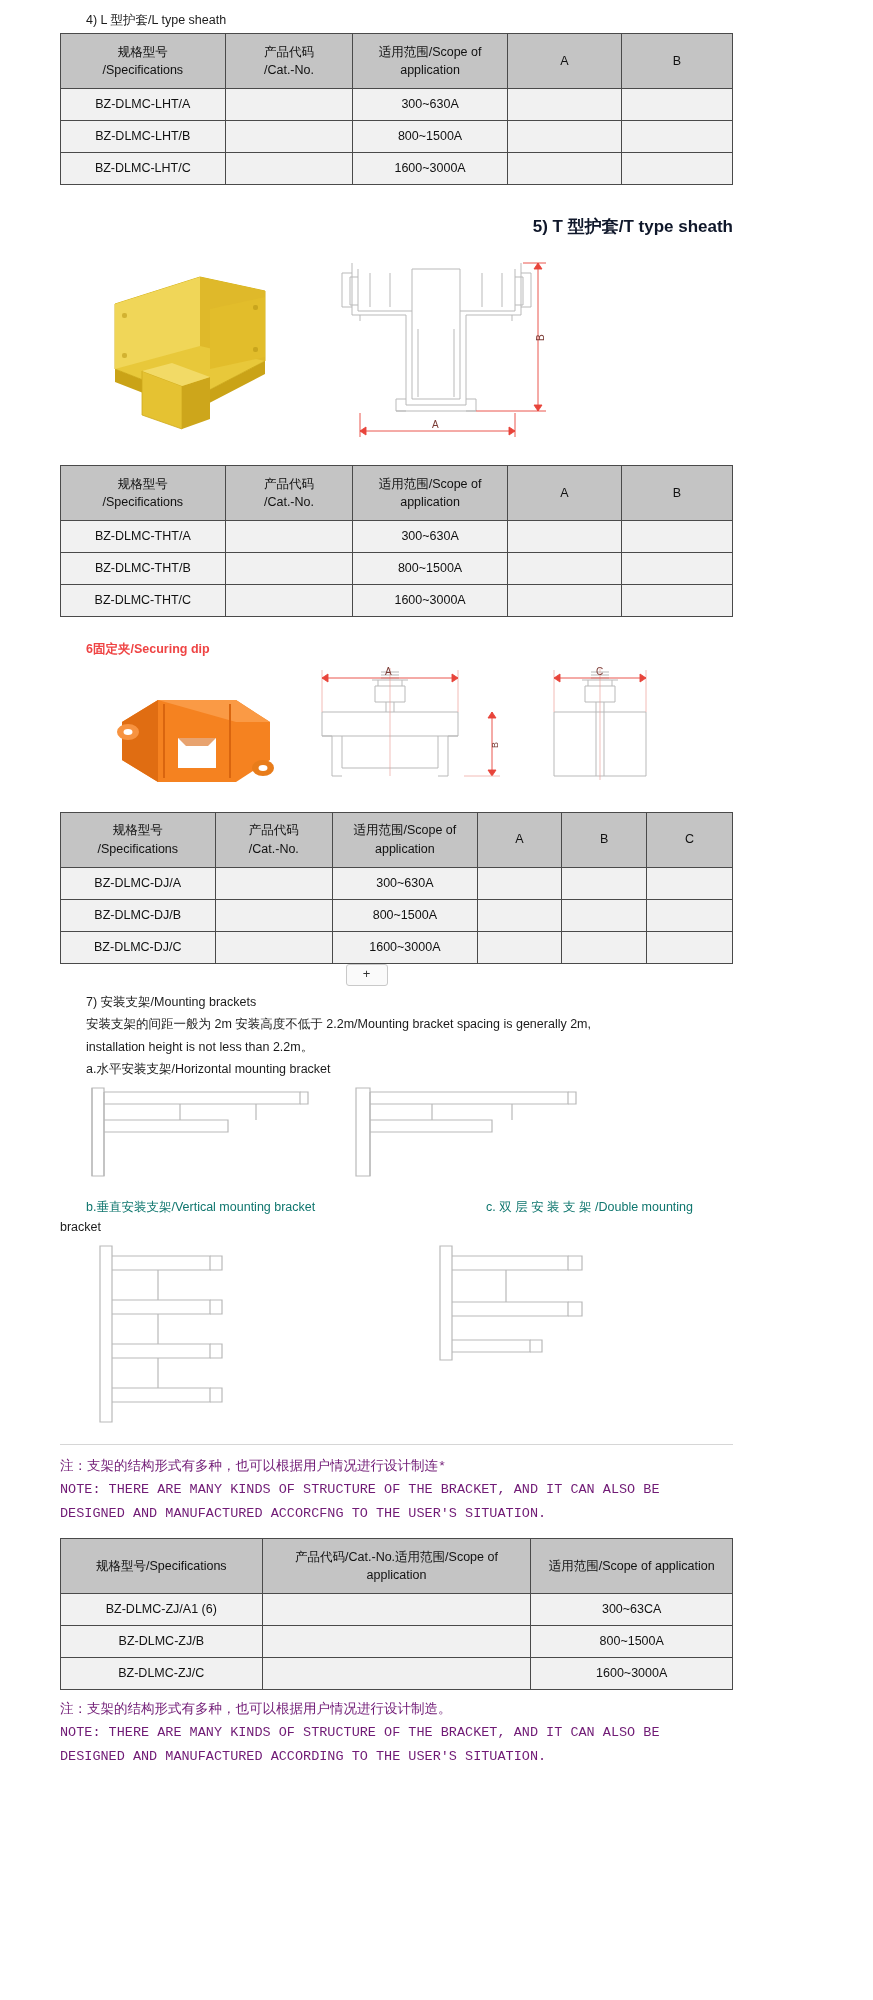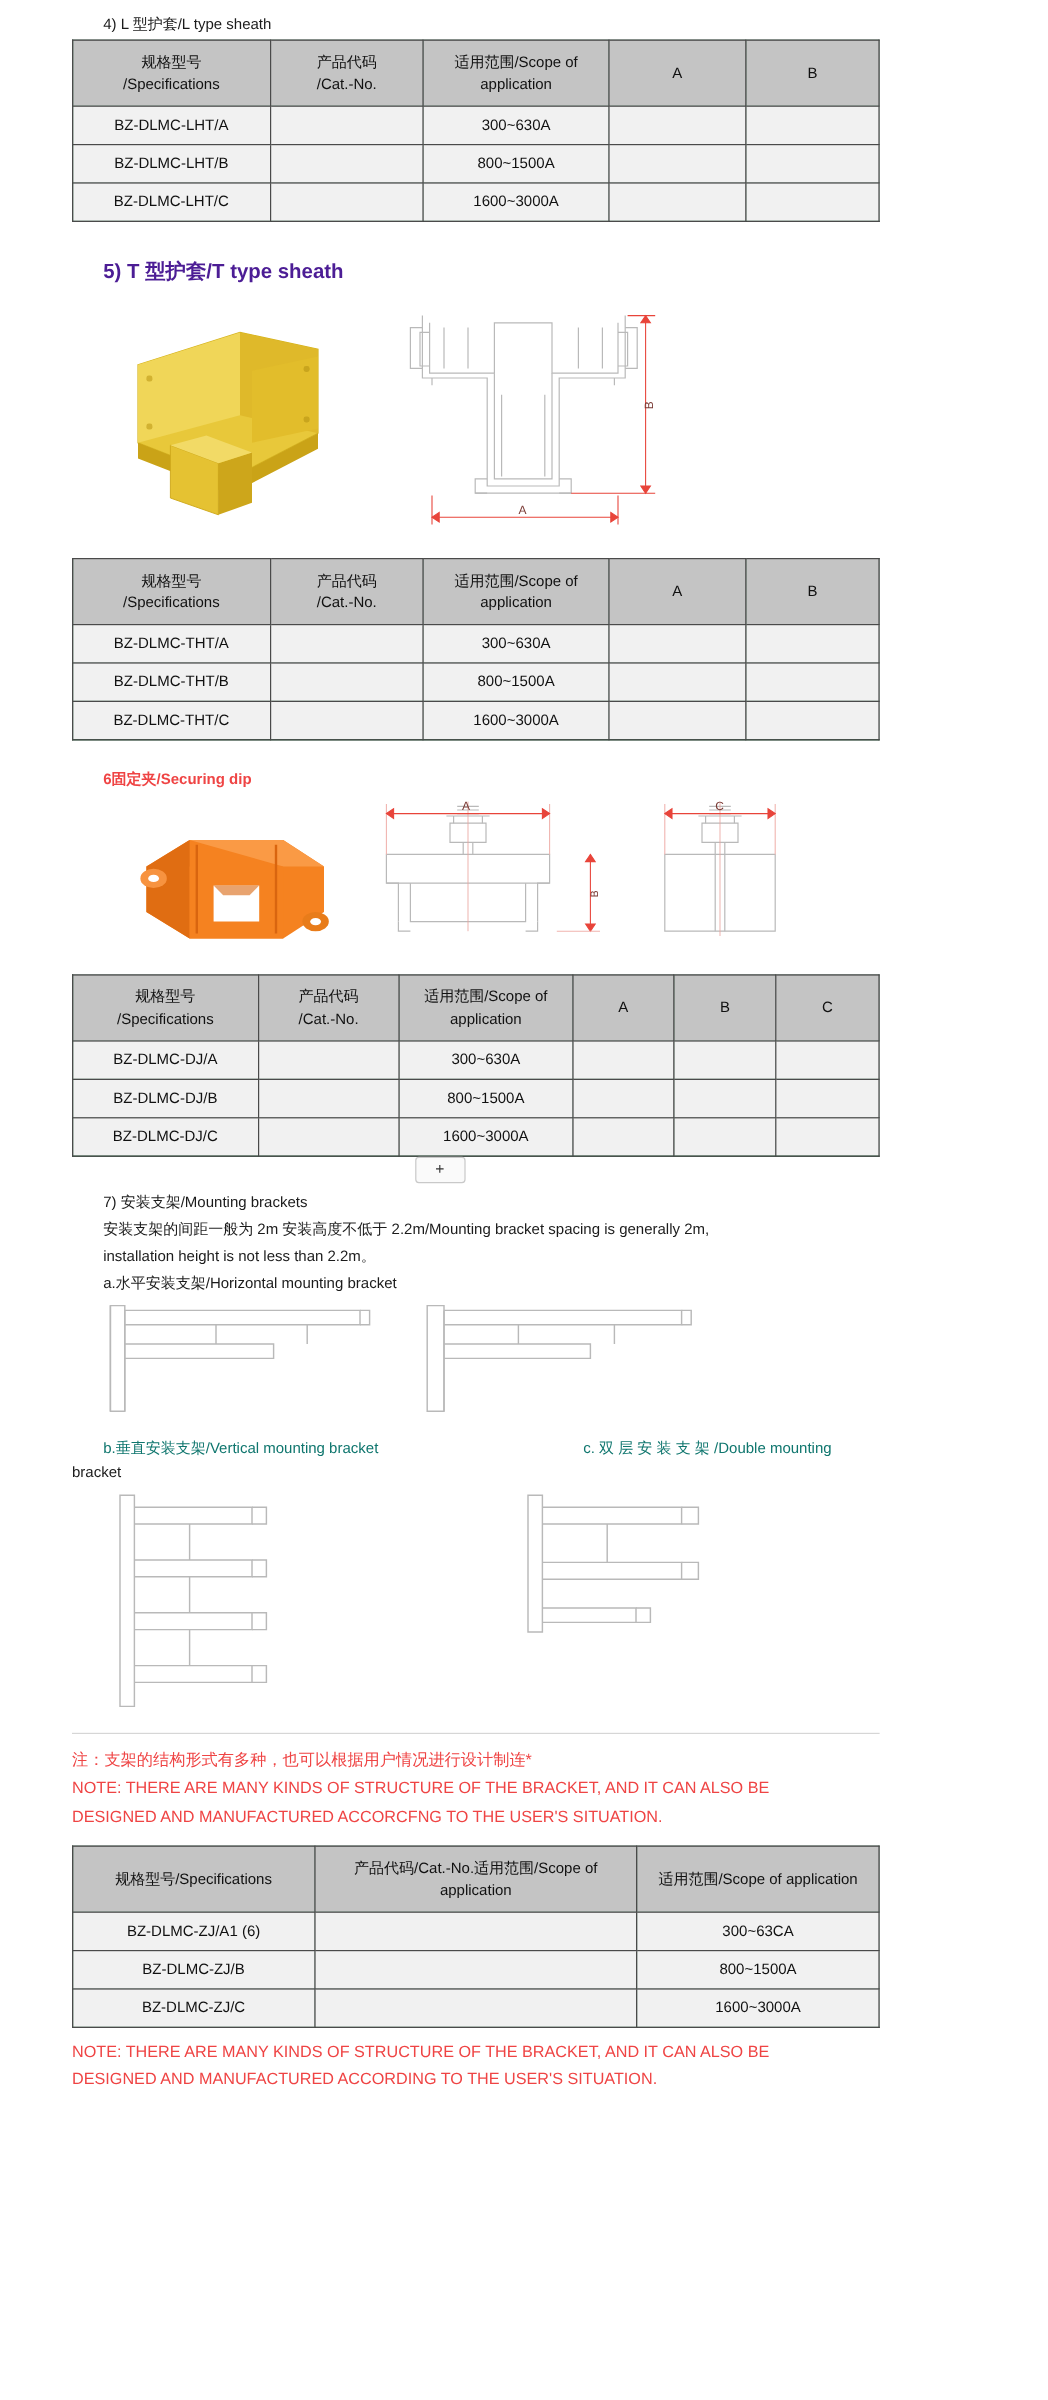--- a/index.html
+++ b/index.html
@@ -27,42 +27,44 @@
   
   .sec-label {
     font-size: 12.5px;
     color: #1b1b1b;
     margin: 0 0 4px 26px;
     line-height: 1.35;
   }
   .sec-label-big {
     font-size: 17px;
     font-weight: bold;
-    color: #4c1d95;
+    color: #0f172a;
     margin: 0 0 10px 26px;
     line-height: 1.4;
+    text-align: right;
   }
   .sec-label-mid {
     font-size: 12.5px;
     color: #ef4444;
     margin: 0 0 6px 26px;
     font-weight: bold;
     line-height: 1.35;
   }
   .para {
     font-size: 12.5px;
     color: #1b1b1b;
     line-height: 1.65;
     margin: 0 0 2px 26px;
   }
   .para-note {
     font-size: 13.5px;
-    color: #ef4444;
+    color: #701a75;
     line-height: 1.75;
     margin: 0;
+    font-family: Liberation Mono, monospace;
   }
   .sub-label {
     font-size: 12.5px;
     color: #1b1b1b;
     margin: 0 0 2px 26px;
     line-height: 1.5;
   }
 
   
   table.spec {
@@ -558,18 +560,19 @@
           <tr>
             <td>BZ-DLMC-ZJ/C</td>
             <td></td>
             <td>1600~3000A</td>
           </tr>
         </tbody>
       </table>
     </div>
 
     <div class="spacer-8"></div>
+    <div class="para-note">注：支架的结构形式有多种，也可以根据用户情况进行设计制造。</div>
     <div class="para-note">NOTE: THERE ARE MANY KINDS OF STRUCTURE OF THE BRACKET, AND IT CAN ALSO BE</div>
     <div class="para-note">DESIGNED AND MANUFACTURED ACCORDING TO THE USER'S SITUATION.</div>
 
     <div class="spacer-20"></div>
   </div>
 </div>
 
 </body></html>

